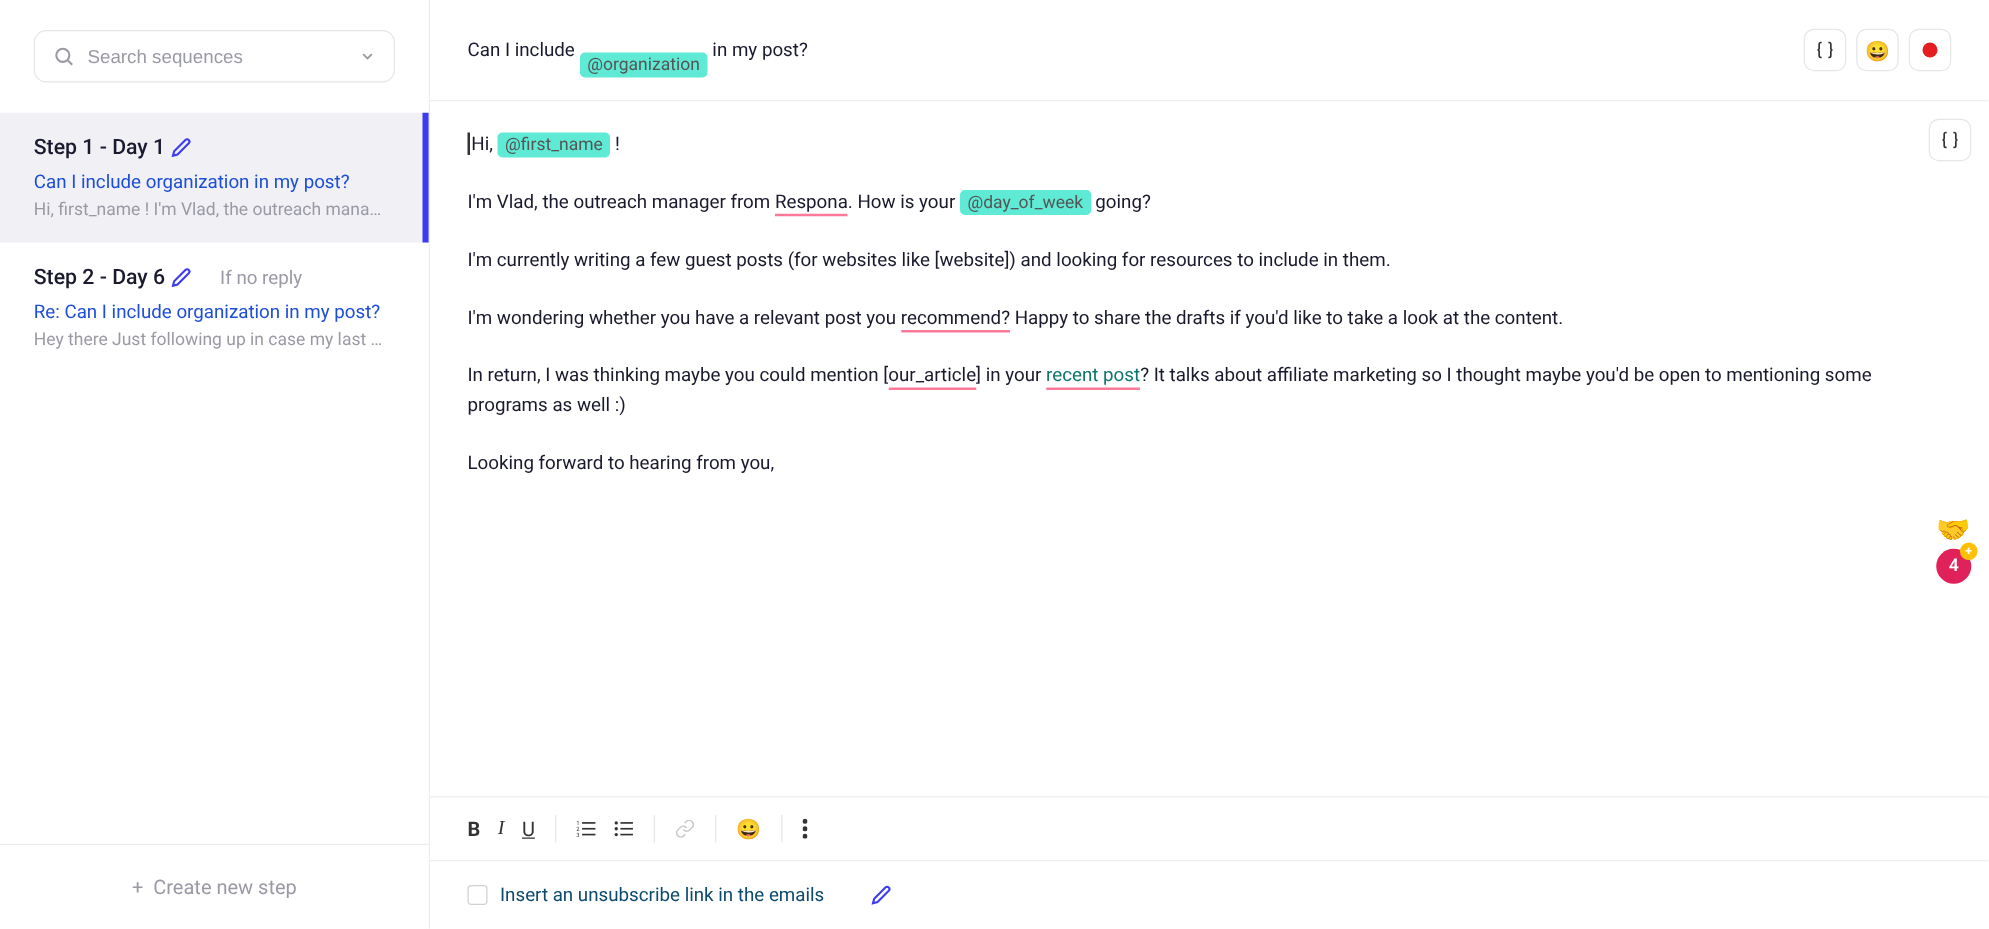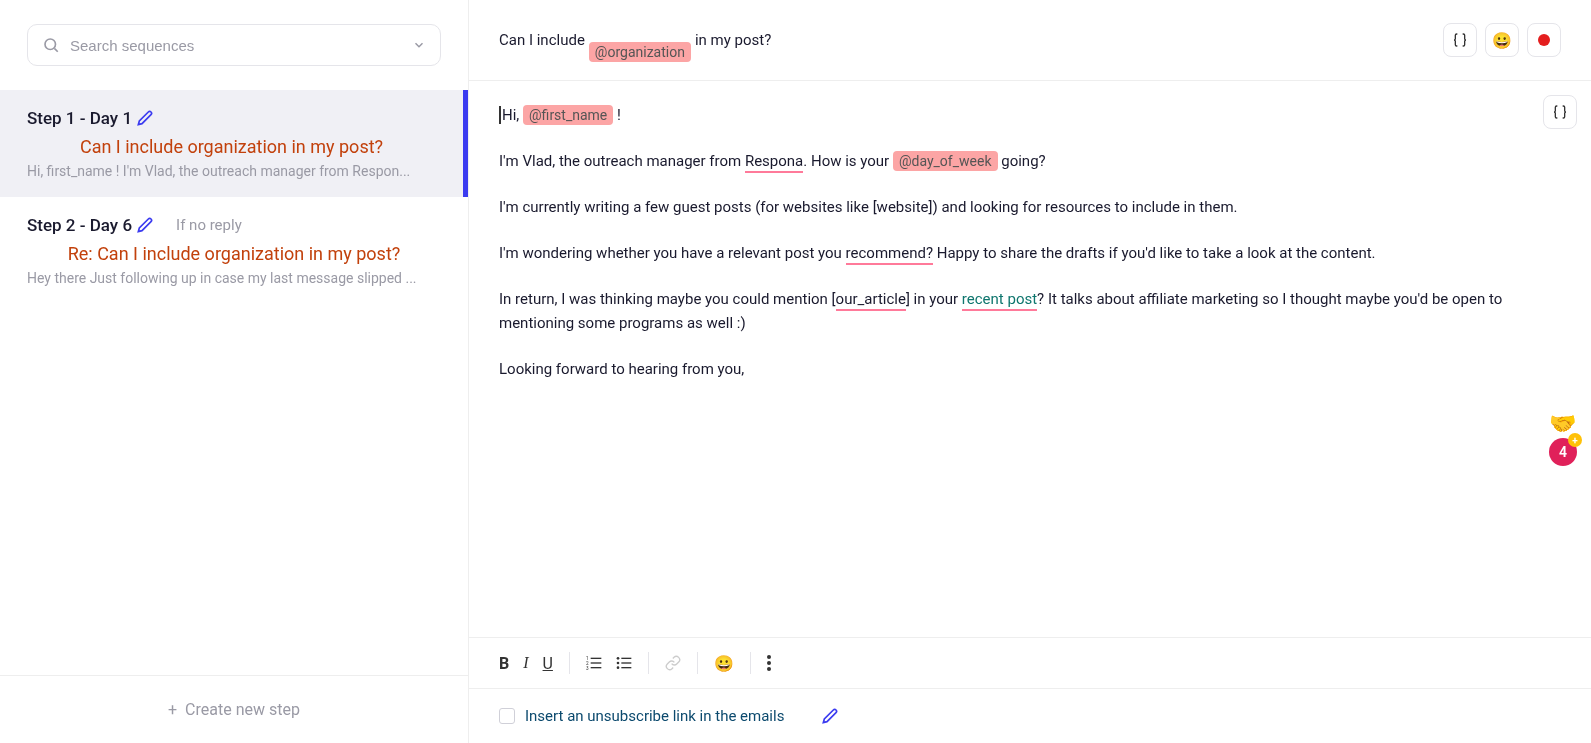--- a/index.html
+++ b/index.html
@@ -10,21 +10,21 @@
     body {
       font-family: -apple-system, BlinkMacSystemFont, 'Segoe UI', Roboto, sans-serif;
       background: #fff;
       display: flex;
       height: 743px;
       width: 1591px;
       overflow: hidden;
       color: #1a1a2e;
     }
     .sidebar {
-      width: 469px;
+      width: 344px;
       border-right: 1px solid #eee;
       display: flex;
       flex-direction: column;
       background: #fff;
     }
     .search-container {
       padding: 24px 27px;
     }
     .search-box {
       border: 1px solid #e5e5ea;
@@ -82,24 +82,23 @@
     .step-condition {
       font-size: 15px;
       color: #9a9aa5;
       margin-left: 18px;
     }
     .edit-icon {
       width: 16px;
       height: 16px;
     }
     .step-subject {
-      font-size: 18px;
-      color: #c2410c;
+      font-size: 15px;
+      color: #1d4ed8;
       margin-bottom: 6px;
-      text-align: center;
     }
     .step-preview {
       font-size: 14px;
       color: #9a9aa5;
       white-space: nowrap;
       overflow: hidden;
       text-overflow: ellipsis;
     }
     .create-step {
       padding: 24px;
@@ -128,21 +127,21 @@
     }
     .subject-text {
       font-size: 15px;
       color: #1a1a2e;
       display: flex;
       align-items: center;
       gap: 4px;
       flex-wrap: wrap;
     }
     .variable-tag {
-      background: #fca5a5;
+      background: #5eead4;
       padding: 2px 6px;
       border-radius: 4px;
       color: #555;
       font-size: 14px;
       margin-top: 24px;
     }
     .subject-actions {
       display: flex;
       gap: 8px;
     }

